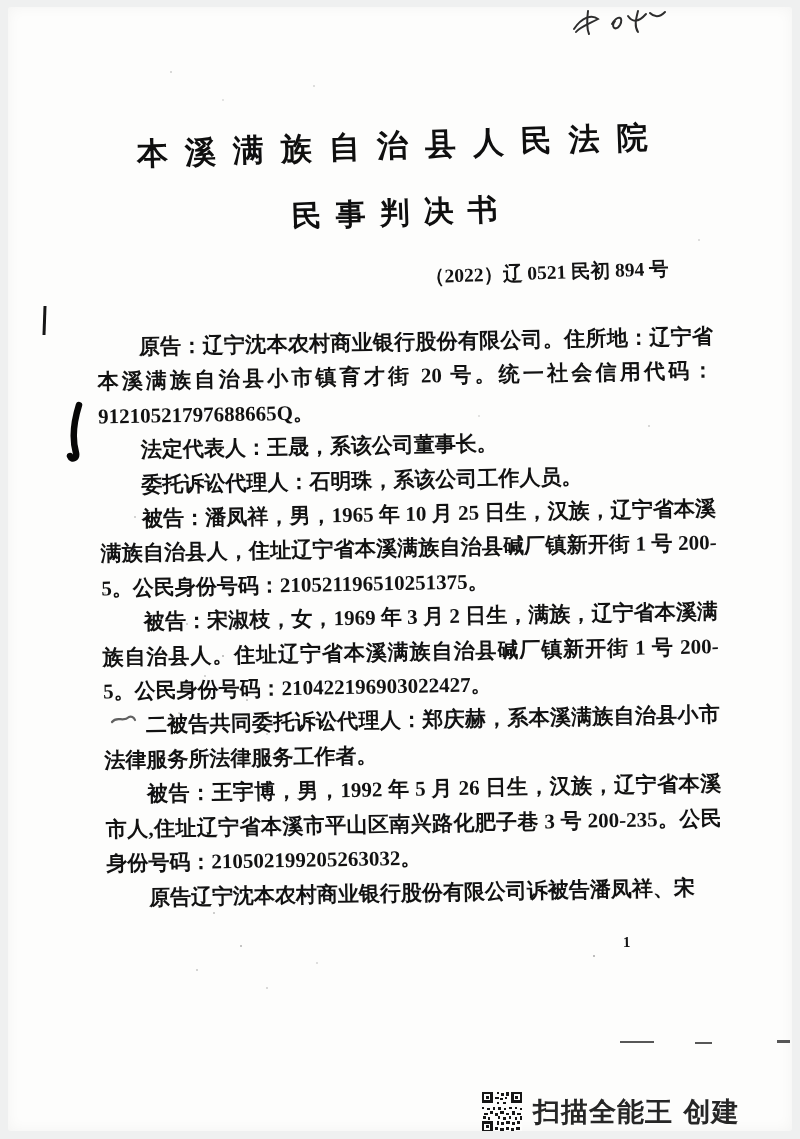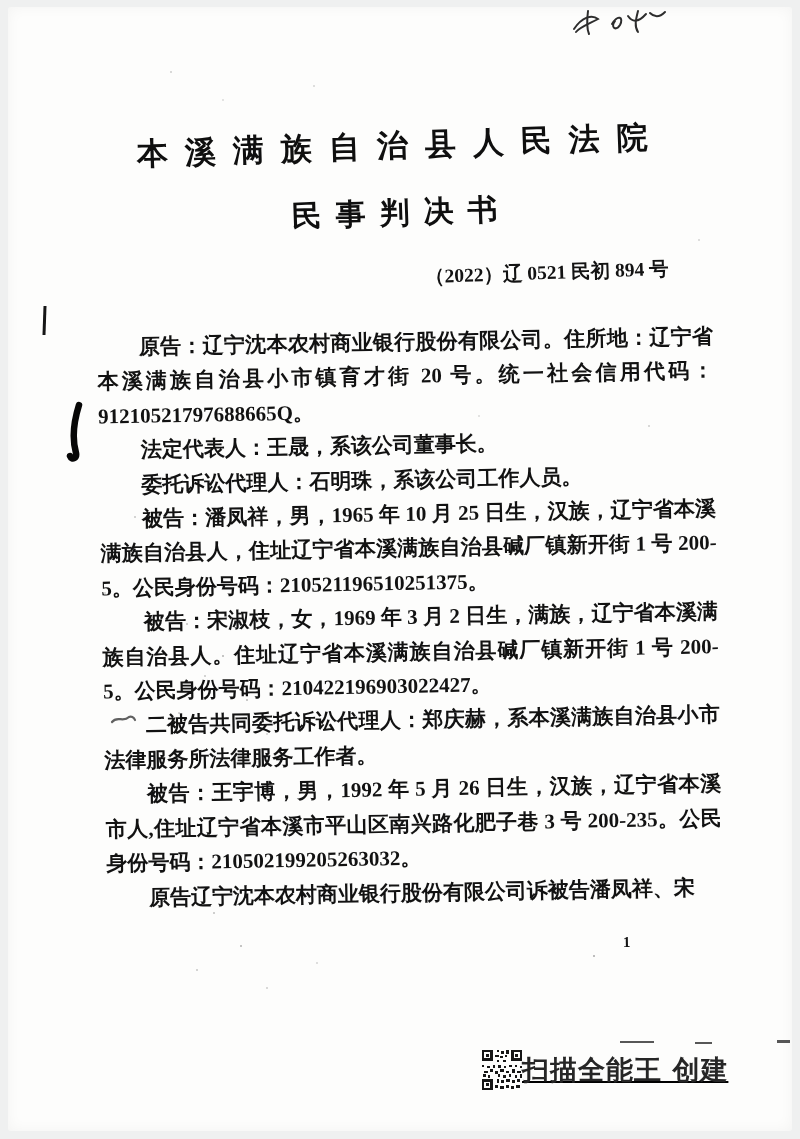--- a/index.html
+++ b/index.html
@@ -81,24 +81,24 @@
     top: 931px;
     font-size: 15px;
     font-weight: 700;
     color: #141414;
   }
 
   
   .scanner-footer {
     position: absolute;
     left: 474px;
-    top: 1042px;
+    top: 1084px;
     display: flex;
     align-items: center;
-    text-decoration: underline;
+    gap: 11px;
   }
   .scanner-footer .label {
     font-family: "DejaVu Sans", "Liberation Sans", sans-serif;
     font-size: 27px;
     font-weight: 600;
     letter-spacing: 1px;
     color: #262626;
     white-space: nowrap;
   }
 

